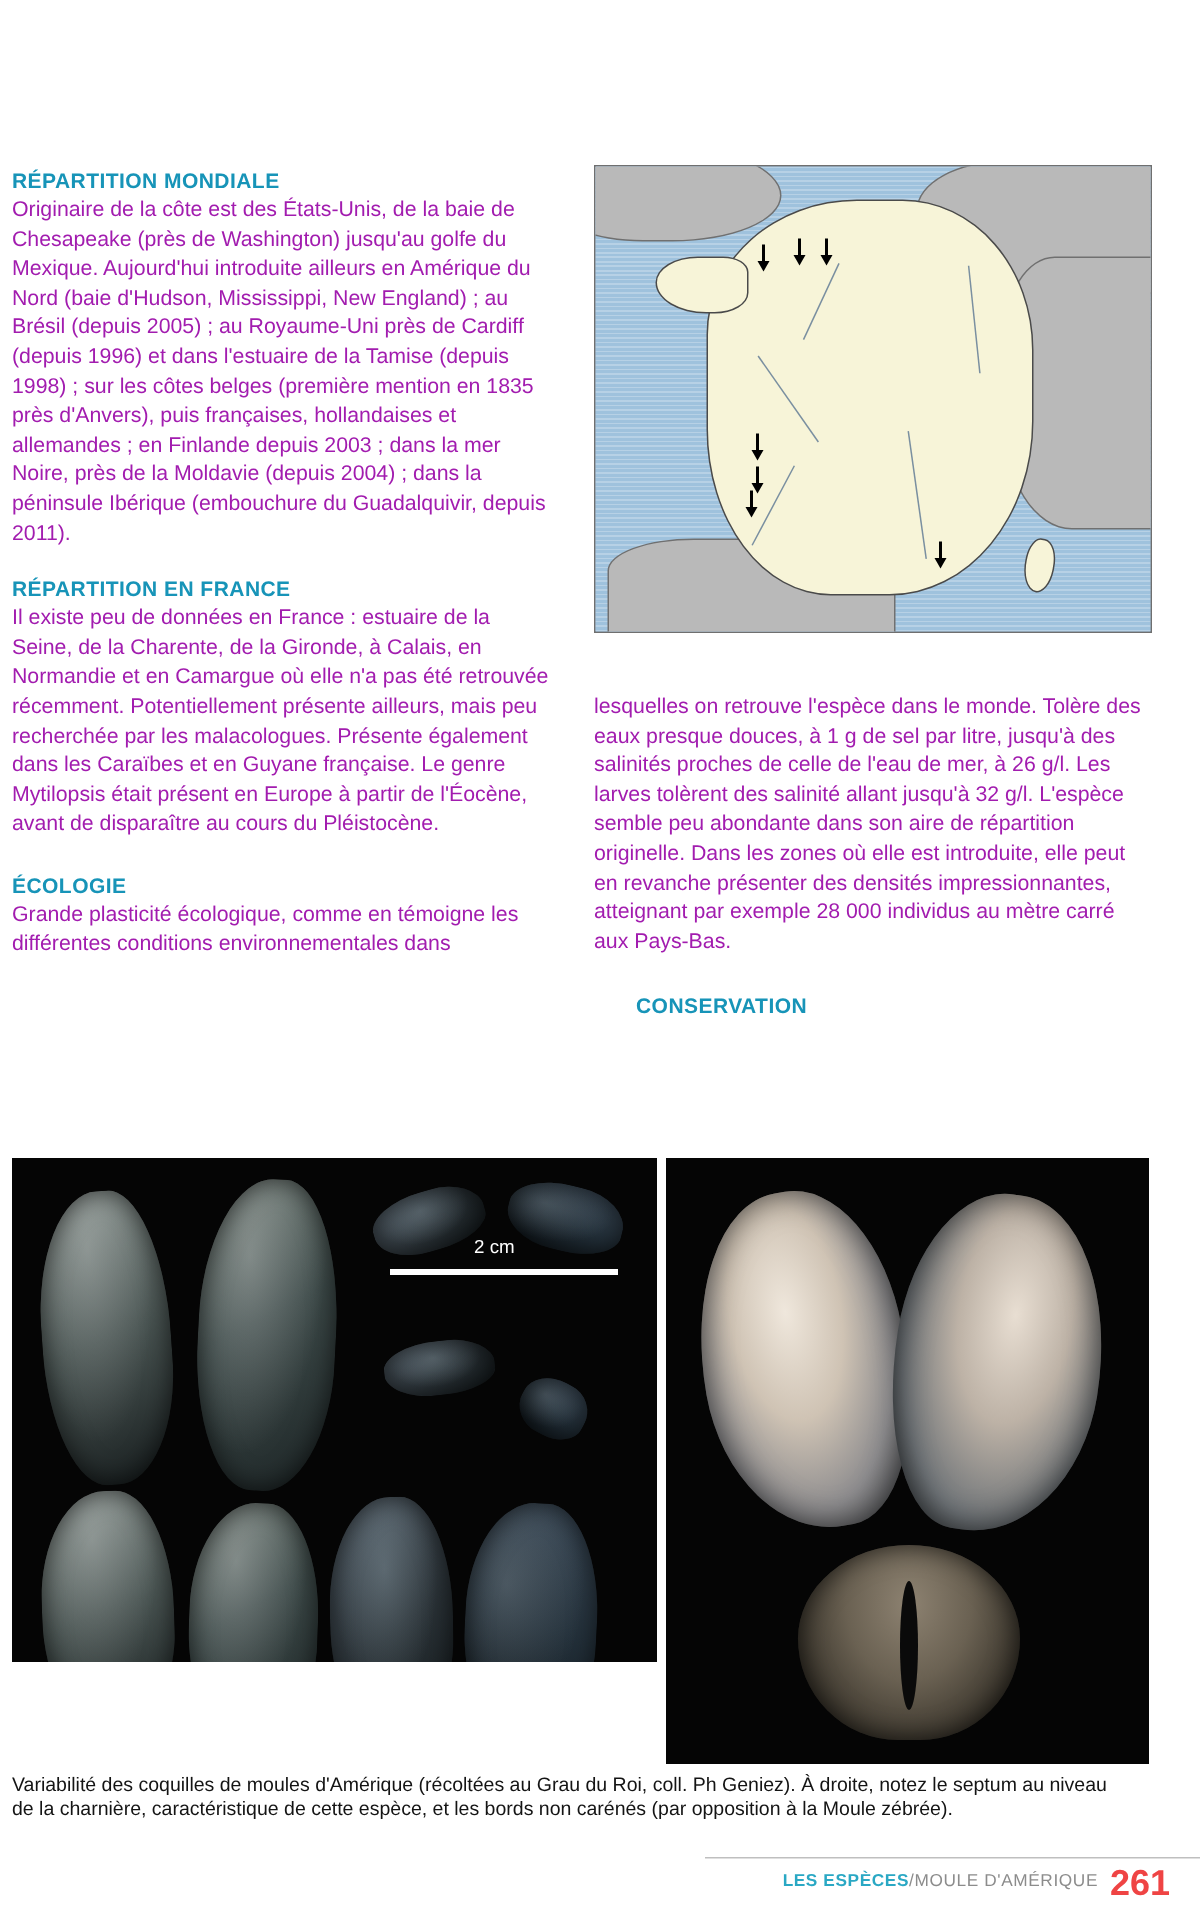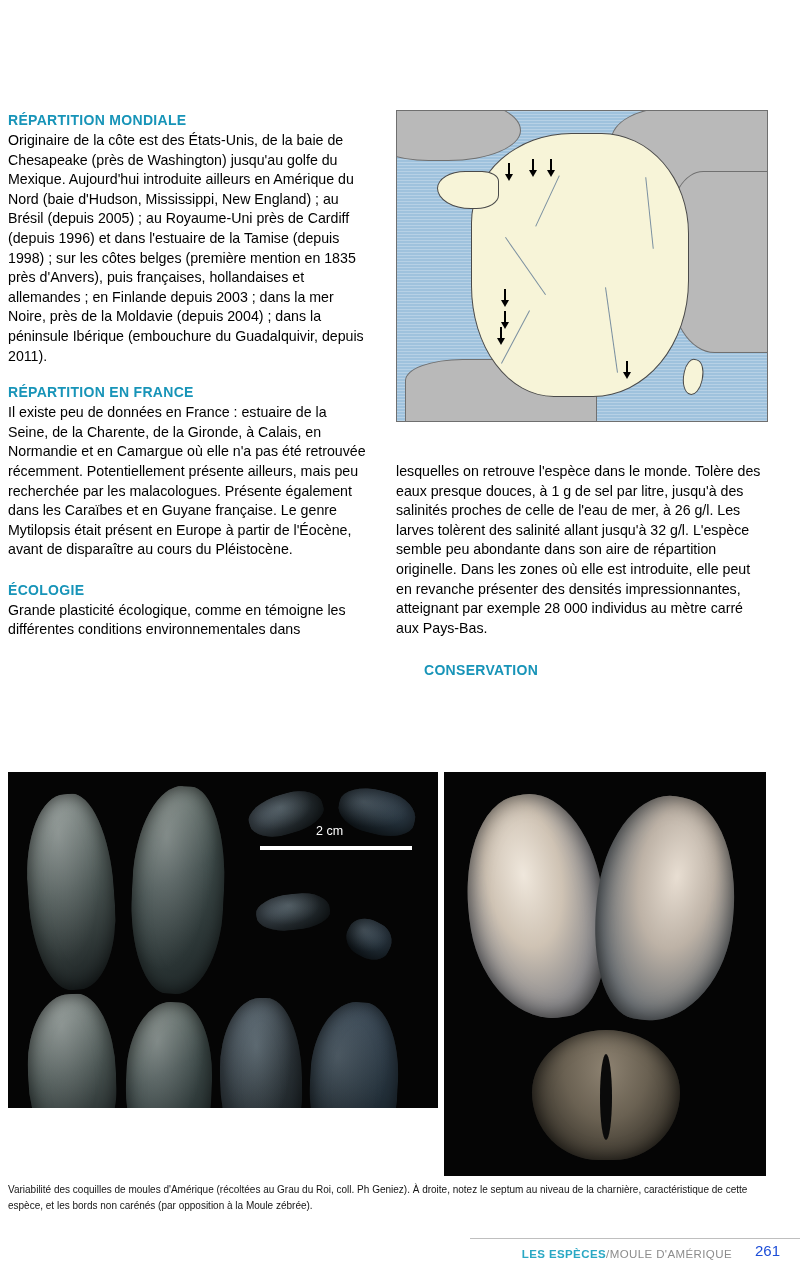--- a/index.html
+++ b/index.html
@@ -37,21 +37,21 @@
   .section-title {
     color: #1794b8;
     font-size: 14px;
     font-weight: bold;
     letter-spacing: 0.3px;
     margin: 0 0 3px 0;
   }
   .body-text {
     font-size: 14.2px;
     line-height: 19.6px;
-    color: #000000;
+    color: #a21caf;
     margin: 0 0 18px 0;
     text-align: left;
   }
   .body-text.tight {
     margin-bottom: 0;
   }
   .italic { }
 
   
   .map-box {
@@ -215,21 +215,21 @@
     background: #0a0a0a;
     border-radius: 50%;
   }
 
   
   .caption {
     position: absolute;
     left: 8px;
     top: 1182px;
     width: 740px;
-    font-size: 10px;
+    font-size: 13px;
     line-height: 15.5px;
     color: #141414;
   }
 
   
   .footer-bar {
     position: absolute;
     left: 0;
     top: 1238px;
     width: 800px;
@@ -256,23 +256,23 @@
     color: #2aa8c4;
     font-weight: bold;
   }
   .footer-text .light {
     color: #8c8c8c;
   }
   .page-number {
     position: absolute;
     right: 20px;
     top: 4px;
-    font-size: 15px;
-    font-weight: normal;
-    color: #1d4ed8;
+    font-size: 24px;
+    font-weight: bold;
+    color: #ef4444;
   }
   .edge-left {
     position: absolute;
     left: 0; top: 0;
     width: 7px; height: 1280px;
     background: #ffffff;
   }
 </style>
 </head>
 <body>

